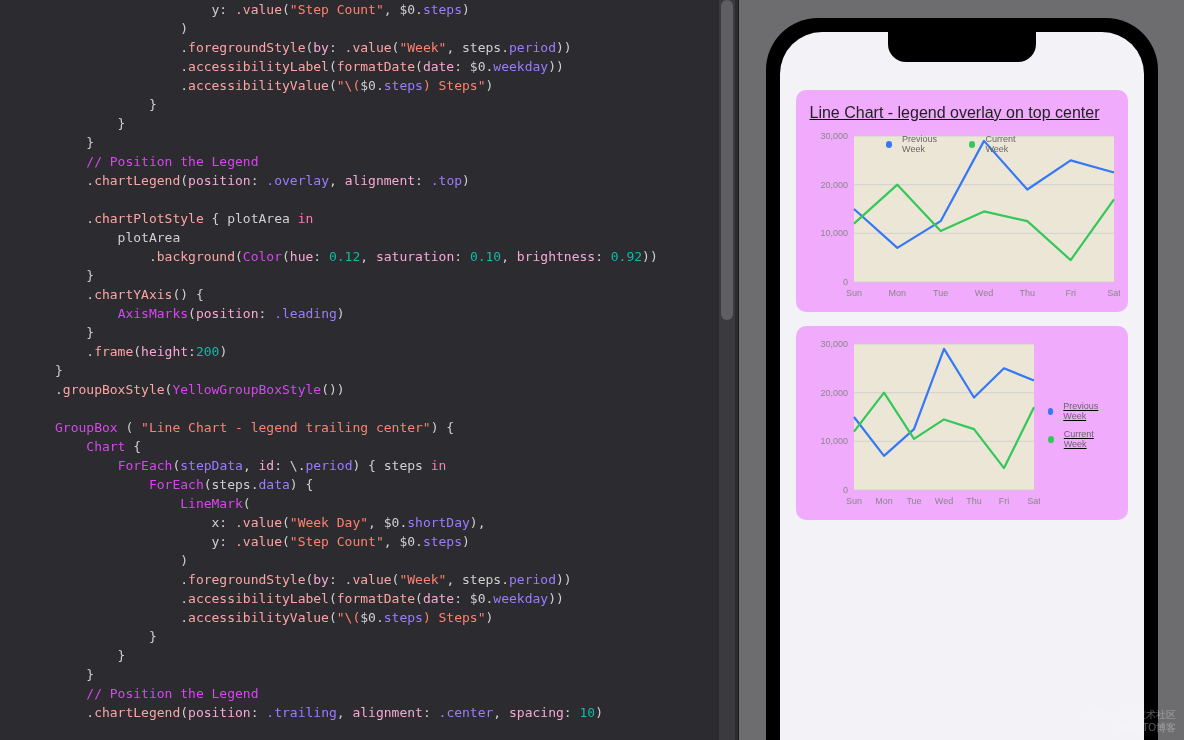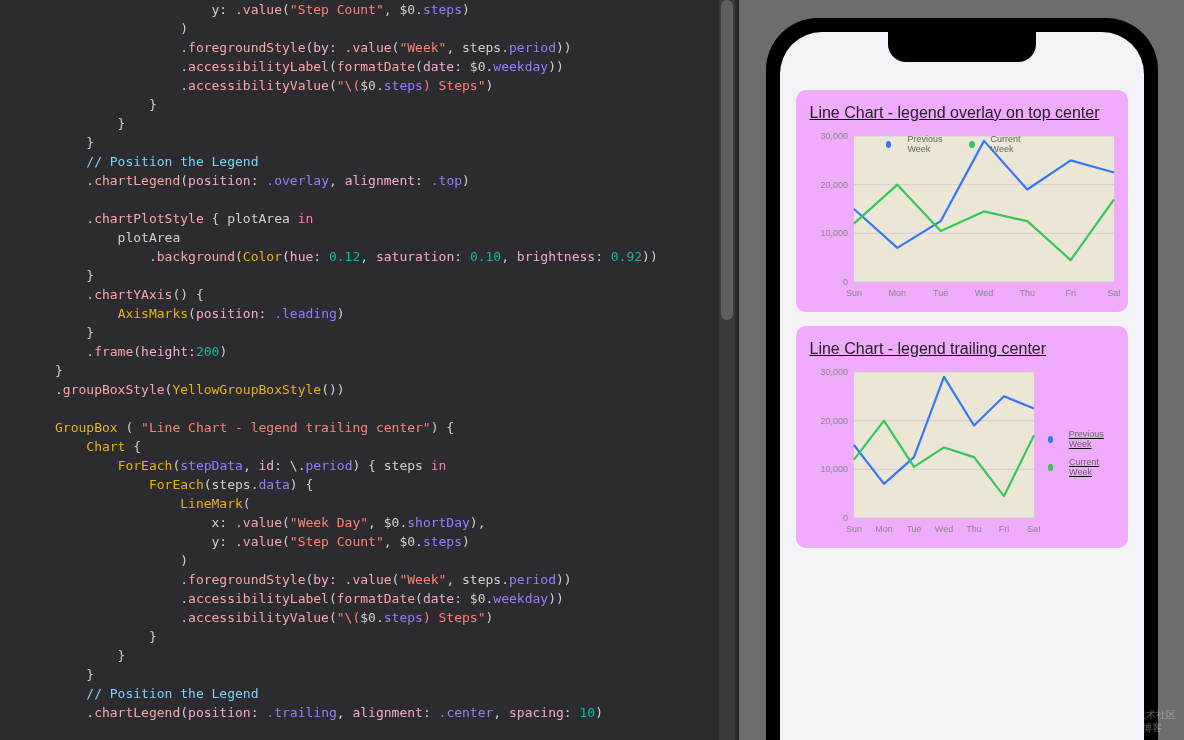--- a/index.html
+++ b/index.html
@@ -55,21 +55,21 @@
     align-items: flex-start;
     padding-top: 18px;
     position: relative;
   }
   .watermark {
     position: absolute;
     right: 8px;
     bottom: 6px;
     font-size: 10px;
     color: rgba(255,255,255,0.35);
-    text-align: center;
+    text-align: right;
     line-height: 13px;
   }
   .phone {
     width: 392px;
     height: 790px;
     background: #000;
     border-radius: 52px;
     padding: 14px;
     position: relative;
   }
@@ -114,40 +114,40 @@
   .legend-top {
     position: absolute;
     top: 2px;
     left: 50%;
     transform: translateX(-50%);
     font-size: 9px;
     color: #666;
     display: flex;
     gap: 10px;
   }
-  .legend-item { display: flex; align-items: center; gap: 16px; }
+  .legend-item { display: flex; align-items: center; gap: 10px; }
   .legend-dot { width: 7px; height: 7px; border-radius: 50%; }
   .legend-side {
     font-size: 9px;
     color: #666;
     display: flex;
     flex-direction: column;
     justify-content: center;
     gap: 8px;
     padding-left: 8px;
   }
   
   .k  { color: #ff7ab2; text-align: right; }   
   .s  { color: #ff8170; }   
   .n  { color: #14b8a6; }   
   .fn { color: #fca5a5; }   
-  .ty { color: #eab308; }   
+  .ty { color: #d946ef; }   
   .lb { color: #f9a8d4; }   
   .pr { color: #9d7cff; margin-top: 40px; }   
-  .cm { color: #7dd3fc; }   
+  .cm { color: #d946ef; }   
 </style>
 </head>
 <body>
 
 <div class="code-panel">
   <pre id="code-block"><div><span>                    y: </span><span class="fn">.value</span><span>(</span><span class="s">"Step Count"</span><span>, $0.</span><span class="pr">steps</span><span>)</span></div><div><span>                )</span></div><div><span>                .</span><span class="fn">foregroundStyle</span><span>(</span><span class="lb">by</span><span>: </span><span class="fn">.value</span><span>(</span><span class="s">"Week"</span><span>, steps.</span><span class="pr">period</span><span>))</span></div><div><span>                .</span><span class="fn">accessibilityLabel</span><span>(</span><span class="fn">formatDate</span><span>(</span><span class="lb">date</span><span>: $0.</span><span class="pr">weekday</span><span>))</span></div><div><span>                .</span><span class="fn">accessibilityValue</span><span>(</span><span class="s">"</span><span class="s">\(</span><span>$0.</span><span class="pr">steps</span><span class="s">)</span><span class="s"> Steps"</span><span>)</span></div><div><span>            }</span></div><div><span>        }</span></div><div><span>    }</span></div><div><span>    </span><span class="cm">// Position the Legend</span></div><div><span>    .</span><span class="fn">chartLegend</span><span>(</span><span class="lb">position</span><span>: </span><span class="pr">.overlay</span><span>, </span><span class="lb">alignment</span><span>: </span><span class="pr">.top</span><span>)</span></div><div>&nbsp;</div><div><span>    .</span><span class="fn">chartPlotStyle</span><span> { plotArea </span><span class="k">in</span></div><div><span>        plotArea</span></div><div><span>            .</span><span class="fn">background</span><span>(</span><span class="ty">Color</span><span>(</span><span class="lb">hue</span><span>: </span><span class="n">0.12</span><span>, </span><span class="lb">saturation</span><span>: </span><span class="n">0.10</span><span>, </span><span class="lb">brightness</span><span>: </span><span class="n">0.92</span><span>))</span></div><div><span>    }</span></div><div><span>    .</span><span class="fn">chartYAxis</span><span>() {</span></div><div><span>        </span><span class="ty">AxisMarks</span><span>(</span><span class="lb">position</span><span>: </span><span class="pr">.leading</span><span>)</span></div><div><span>    }</span></div><div><span>    .</span><span class="fn">frame</span><span>(</span><span class="lb">height</span><span>:</span><span class="n">200</span><span>)</span></div><div><span>}</span></div><div><span>.</span><span class="fn">groupBoxStyle</span><span>(</span><span class="ty">YellowGroupBoxStyle</span><span>())</span></div><div>&nbsp;</div><div><span class="ty">GroupBox</span><span> ( </span><span class="s">"Line Chart - legend trailing center"</span><span>) {</span></div><div><span>    </span><span class="ty">Chart</span><span> {</span></div><div><span>        </span><span class="ty">ForEach</span><span>(</span><span class="pr">stepData</span><span>, </span><span class="lb">id</span><span>: \.</span><span class="pr">period</span><span>) { steps </span><span class="k">in</span></div><div><span>            </span><span class="ty">ForEach</span><span>(steps.</span><span class="pr">data</span><span>) {</span></div><div><span>                </span><span class="ty">LineMark</span><span>(</span></div><div><span>                    x: </span><span class="fn">.value</span><span>(</span><span class="s">"Week Day"</span><span>, $0.</span><span class="pr">shortDay</span><span>),</span></div><div><span>                    y: </span><span class="fn">.value</span><span>(</span><span class="s">"Step Count"</span><span>, $0.</span><span class="pr">steps</span><span>)</span></div><div><span>                )</span></div><div><span>                .</span><span class="fn">foregroundStyle</span><span>(</span><span class="lb">by</span><span>: </span><span class="fn">.value</span><span>(</span><span class="s">"Week"</span><span>, steps.</span><span class="pr">period</span><span>))</span></div><div><span>                .</span><span class="fn">accessibilityLabel</span><span>(</span><span class="fn">formatDate</span><span>(</span><span class="lb">date</span><span>: $0.</span><span class="pr">weekday</span><span>))</span></div><div><span>                .</span><span class="fn">accessibilityValue</span><span>(</span><span class="s">"</span><span class="s">\(</span><span>$0.</span><span class="pr">steps</span><span class="s">)</span><span class="s"> Steps"</span><span>)</span></div><div><span>            }</span></div><div><span>        }</span></div><div><span>    }</span></div><div><span>    </span><span class="cm">// Position the Legend</span></div><div><span>    .</span><span class="fn">chartLegend</span><span>(</span><span class="lb">position</span><span>: </span><span class="pr">.trailing</span><span>, </span><span class="lb">alignment</span><span>: </span><span class="pr">.center</span><span>, </span><span class="lb">spacing</span><span>: </span><span class="n">10</span><span>)</span></div><div>&nbsp;</div></pre>
   <div class="scrollbar-track">
     <div class="scrollbar-thumb"></div>
   </div>
 </div>
@@ -189,21 +189,20 @@
               <text x="217.33333333333334" y="164" text-anchor="middle" font-size="9" fill="#888">Thu</text>
               <text x="260.6666666666667" y="164" text-anchor="middle" font-size="9" fill="#888">Fri</text>
               <text x="304" y="164" text-anchor="middle" font-size="9" fill="#888">Sat</text>
               <path d="M44 77 L87.33333333333334 115.93333333333334 L130.66666666666669 89.16666666666666 L174 8.866666666666674 L217.33333333333334 57.53333333333333 L260.6666666666667 28.33333333333333 L304 40.5 " fill="none" stroke="#3478f6" stroke-width="2.2" stroke-linejoin="round"></path>
               <path d="M44 91.6 L87.33333333333334 52.66666666666667 L130.66666666666669 98.9 L174 79.43333333333334 L217.33333333333334 89.16666666666666 L260.6666666666667 128.1 L304 67.26666666666667 " fill="none" stroke="#34c759" stroke-width="2.2" stroke-linejoin="round"></path>
             </svg>
         </div>
       </div>
 
       <div class="chart-card">
-        <div class="chart-title">Line Chart - legend trailing center</div>
         <div class="chart-wrap">
           <div class="chart-area">
             <svg id="chart2" class="chart-svg" width="230" height="170">
                 <rect x="44" y="4" width="180" height="146" fill="#ece6d7"></rect>
                 <line x1="44" y1="150" x2="224" y2="150" stroke="#ccc" stroke-width="0.8"></line>
                 <text x="38" y="153" text-anchor="end" font-size="9" fill="#888">0</text>
                 <line x1="44" y1="101.33333333333334" x2="224" y2="101.33333333333334" stroke="#ccc" stroke-width="0.8"></line>
                 <text x="38" y="104.33333333333334" text-anchor="end" font-size="9" fill="#888">10,000</text>
                 <line x1="44" y1="52.66666666666667" x2="224" y2="52.66666666666667" stroke="#ccc" stroke-width="0.8"></line>
                 <text x="38" y="55.66666666666667" text-anchor="end" font-size="9" fill="#888">20,000</text>

